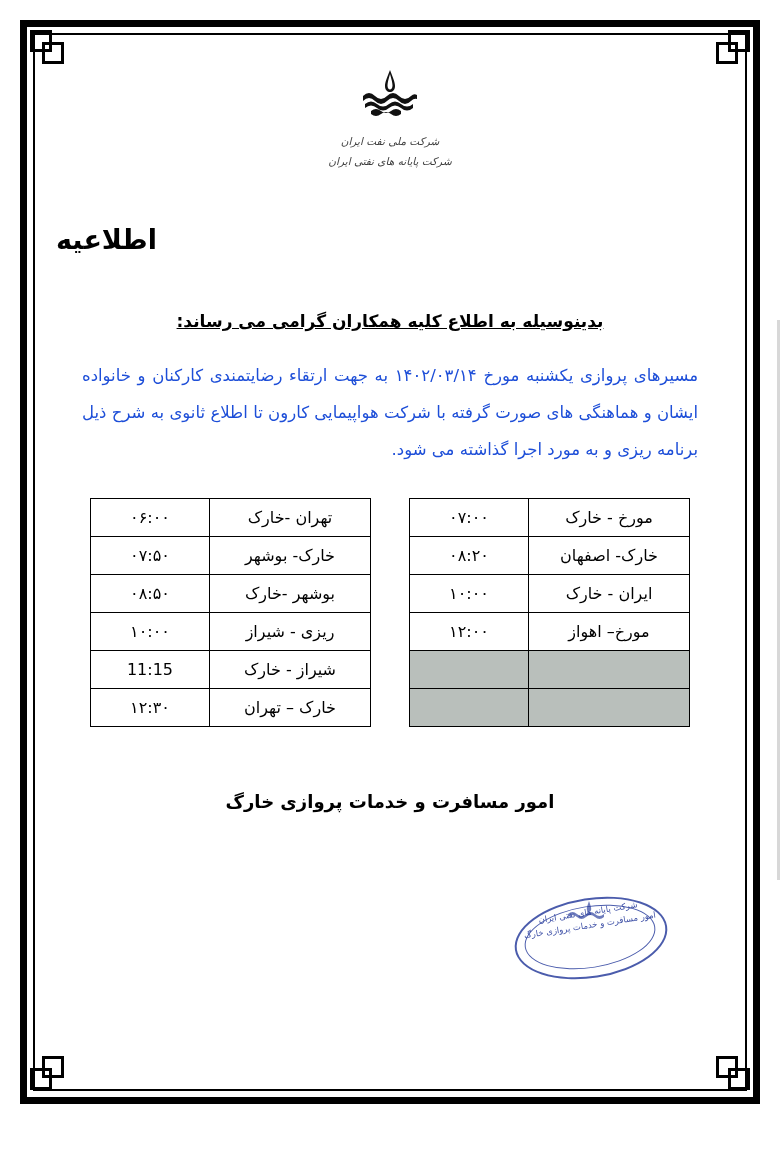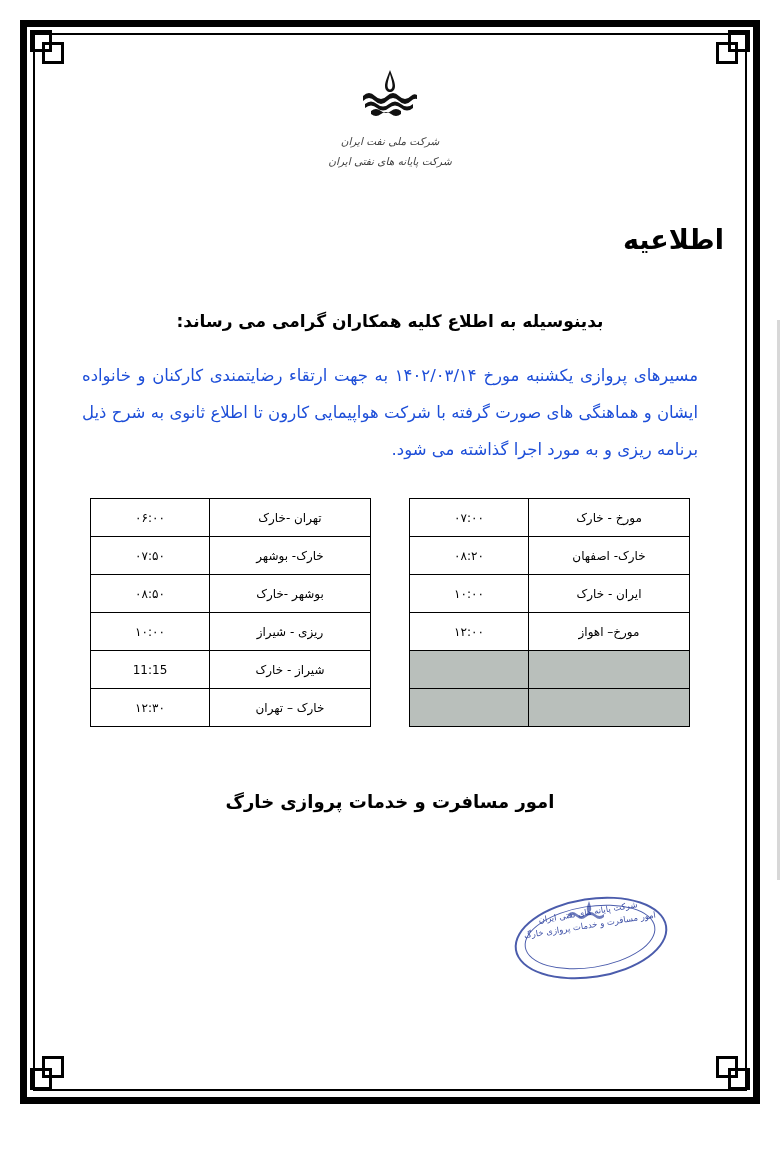--- a/index.html
+++ b/index.html
@@ -86,34 +86,35 @@
     font-family: "DejaVu Sans", "Liberation Sans", sans-serif;
     font-size: 10.5px;
     color: #1a1a1a;
     letter-spacing: 0.2px;
     line-height: 1.9;
     opacity: .85;
     font-style: italic;
   }
 
   .title {
-    text-align: right;
+    text-align: left;
     margin-top: 52px;
     font-size: 27px;
     font-weight: bold;
     color: #000;
     letter-spacing: 1px;
   }
 
   .lead {
     text-align: center;
     margin-top: 56px;
     font-size: 17px;
     font-weight: bold;
     color: #000;
+    text-decoration: underline;
   }
 
   .body-text {
     margin: 26px 26px 0 26px;
     font-size: 16.5px;
     line-height: 2.25;
     color: #1d4ed8;
     text-align: justify;
     text-align-last: right;
   }
@@ -127,21 +128,21 @@
     margin-top: 30px;
   }
   table.sched {
     border-collapse: collapse;
     width: 262px;
     table-layout: fixed;
   }
   table.sched td {
     border: 1.5px solid #000;
     height: 37px;
-    font-size: 12px;
+    font-size: 16px;
     text-align: center;
     vertical-align: middle;
     color: #000;
     padding: 0 4px;
   }
   table.sched td.route { width: 152px; }
   table.sched td.time  { width: 110px; }
   table.sched tr.blank td {
     background: #b9bfbb;
     height: 37px;

